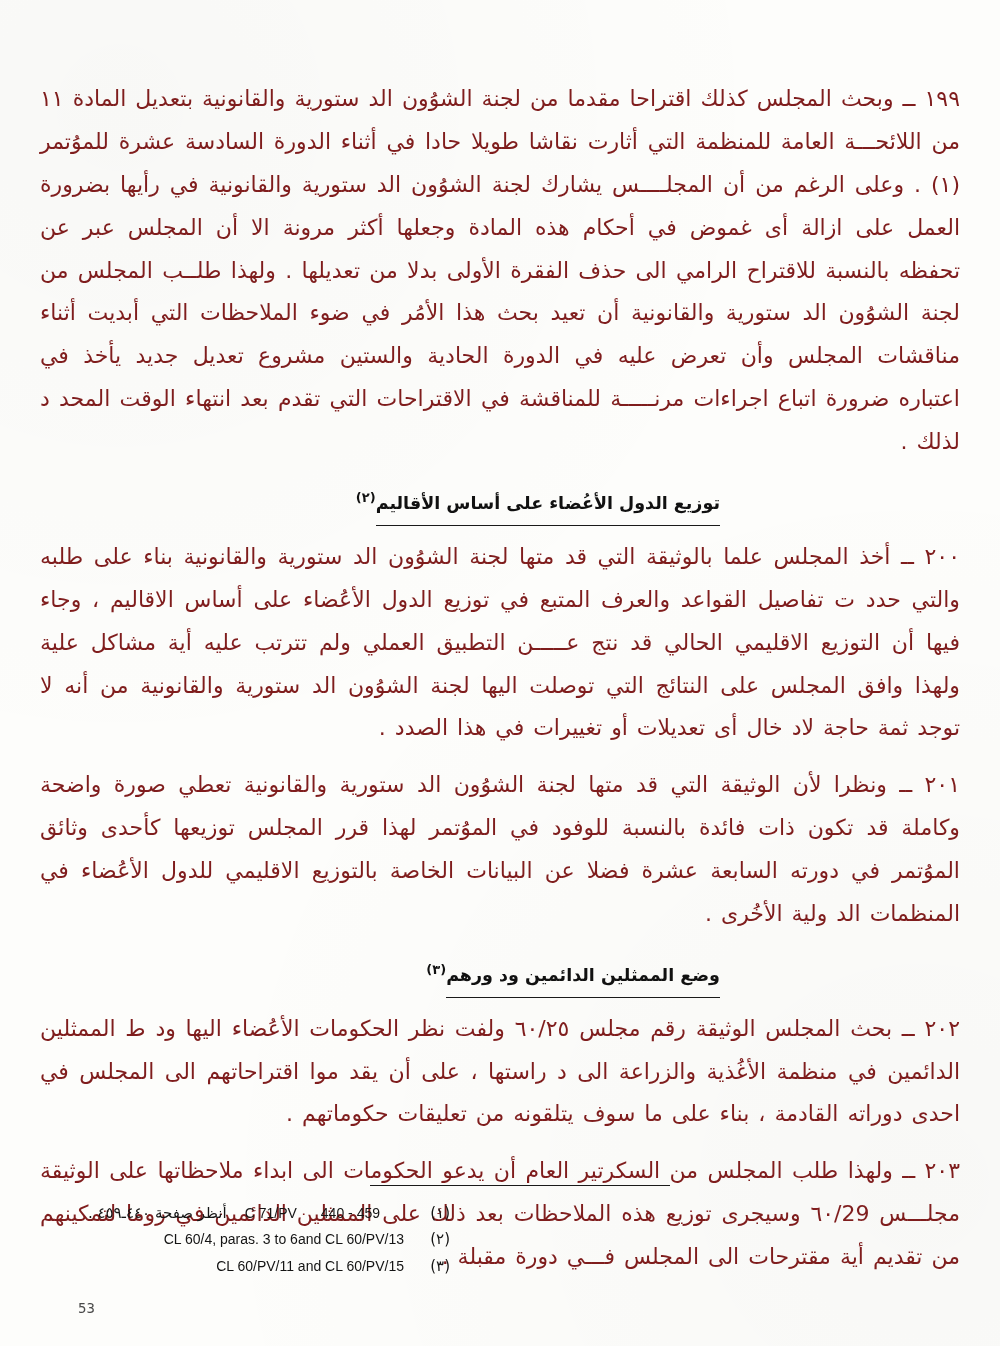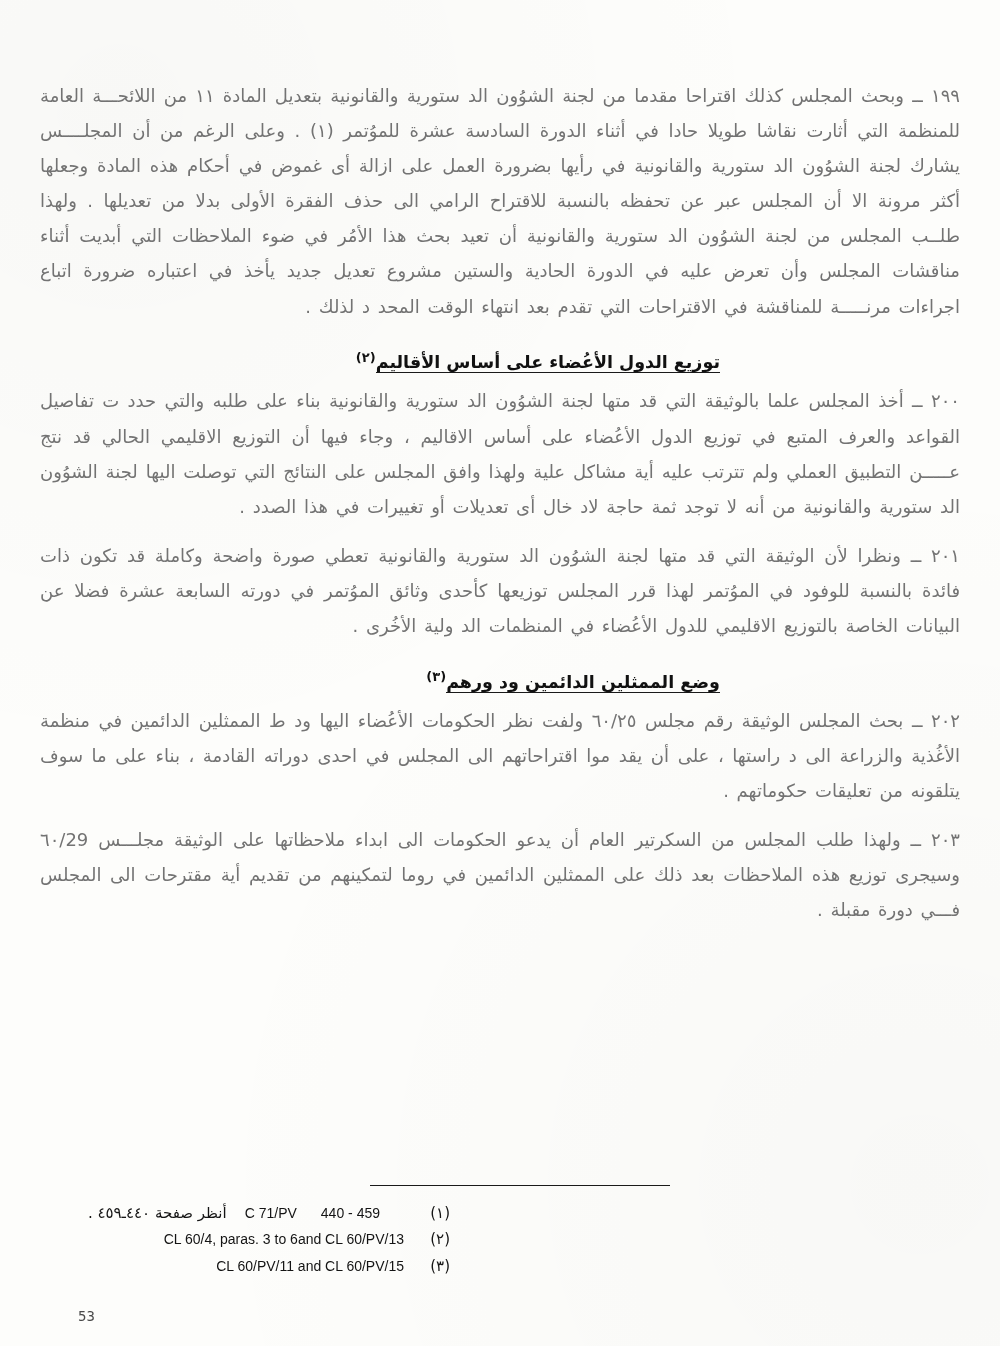--- a/index.html
+++ b/index.html
@@ -44,25 +44,25 @@
   .content {
     position: absolute;
     top: 78px;
     right: 40px;
     left: 40px;
     direction: rtl;
     text-align: justify;
   }
   p.para {
     margin: 0 0 6px 0;
-    font-size: 18px;
+    font-size: 22px;
     line-height: 1.95;
     text-align: justify;
     text-justify: inter-word;
-    color: #737373;
+    color: #7f1d1d;
     word-spacing: 2px;
   }
   .heading-line {
     font-size: 16.5px;
     line-height: 1.9;
     text-align: center;
     margin: 0 0 4px 0;
     color: #141414;
     letter-spacing: 0.3px;
   }
@@ -70,21 +70,21 @@
     margin: 26px 0 10px 0;
     font-size: 17.5px;
     font-weight: bold;
     text-align: right;
     padding-right: 240px;
     color: #111;
     position: relative;
   }
   .section-head .underline {
     border-bottom: 1.6px solid #1a1a1a;
-    padding-bottom: 0;
+    padding-bottom: 12px;
     display: inline-block;
   }
   .sup {
     font-size: 13px;
     vertical-align: super;
   }
   .blk {
     margin-bottom: 14px;
   }
   
@@ -127,21 +127,21 @@
   }
   .fn-extra {
     direction: rtl;
     font-size: 15px;
     white-space: nowrap;
     margin-right: 18px;
   }
   .fn-row-1 .fn-latin { margin-right: 24px; }
   .footer-number {
     position: absolute;
-    bottom: 22px;
+    bottom: 30px;
     left: 78px;
     font-size: 14px;
     color: #4a4a4a;
     font-family: "DejaVu Sans Mono", "Liberation Mono", monospace;
   }
 </style>
 </head>
 <body>
 
 <div class="page">

